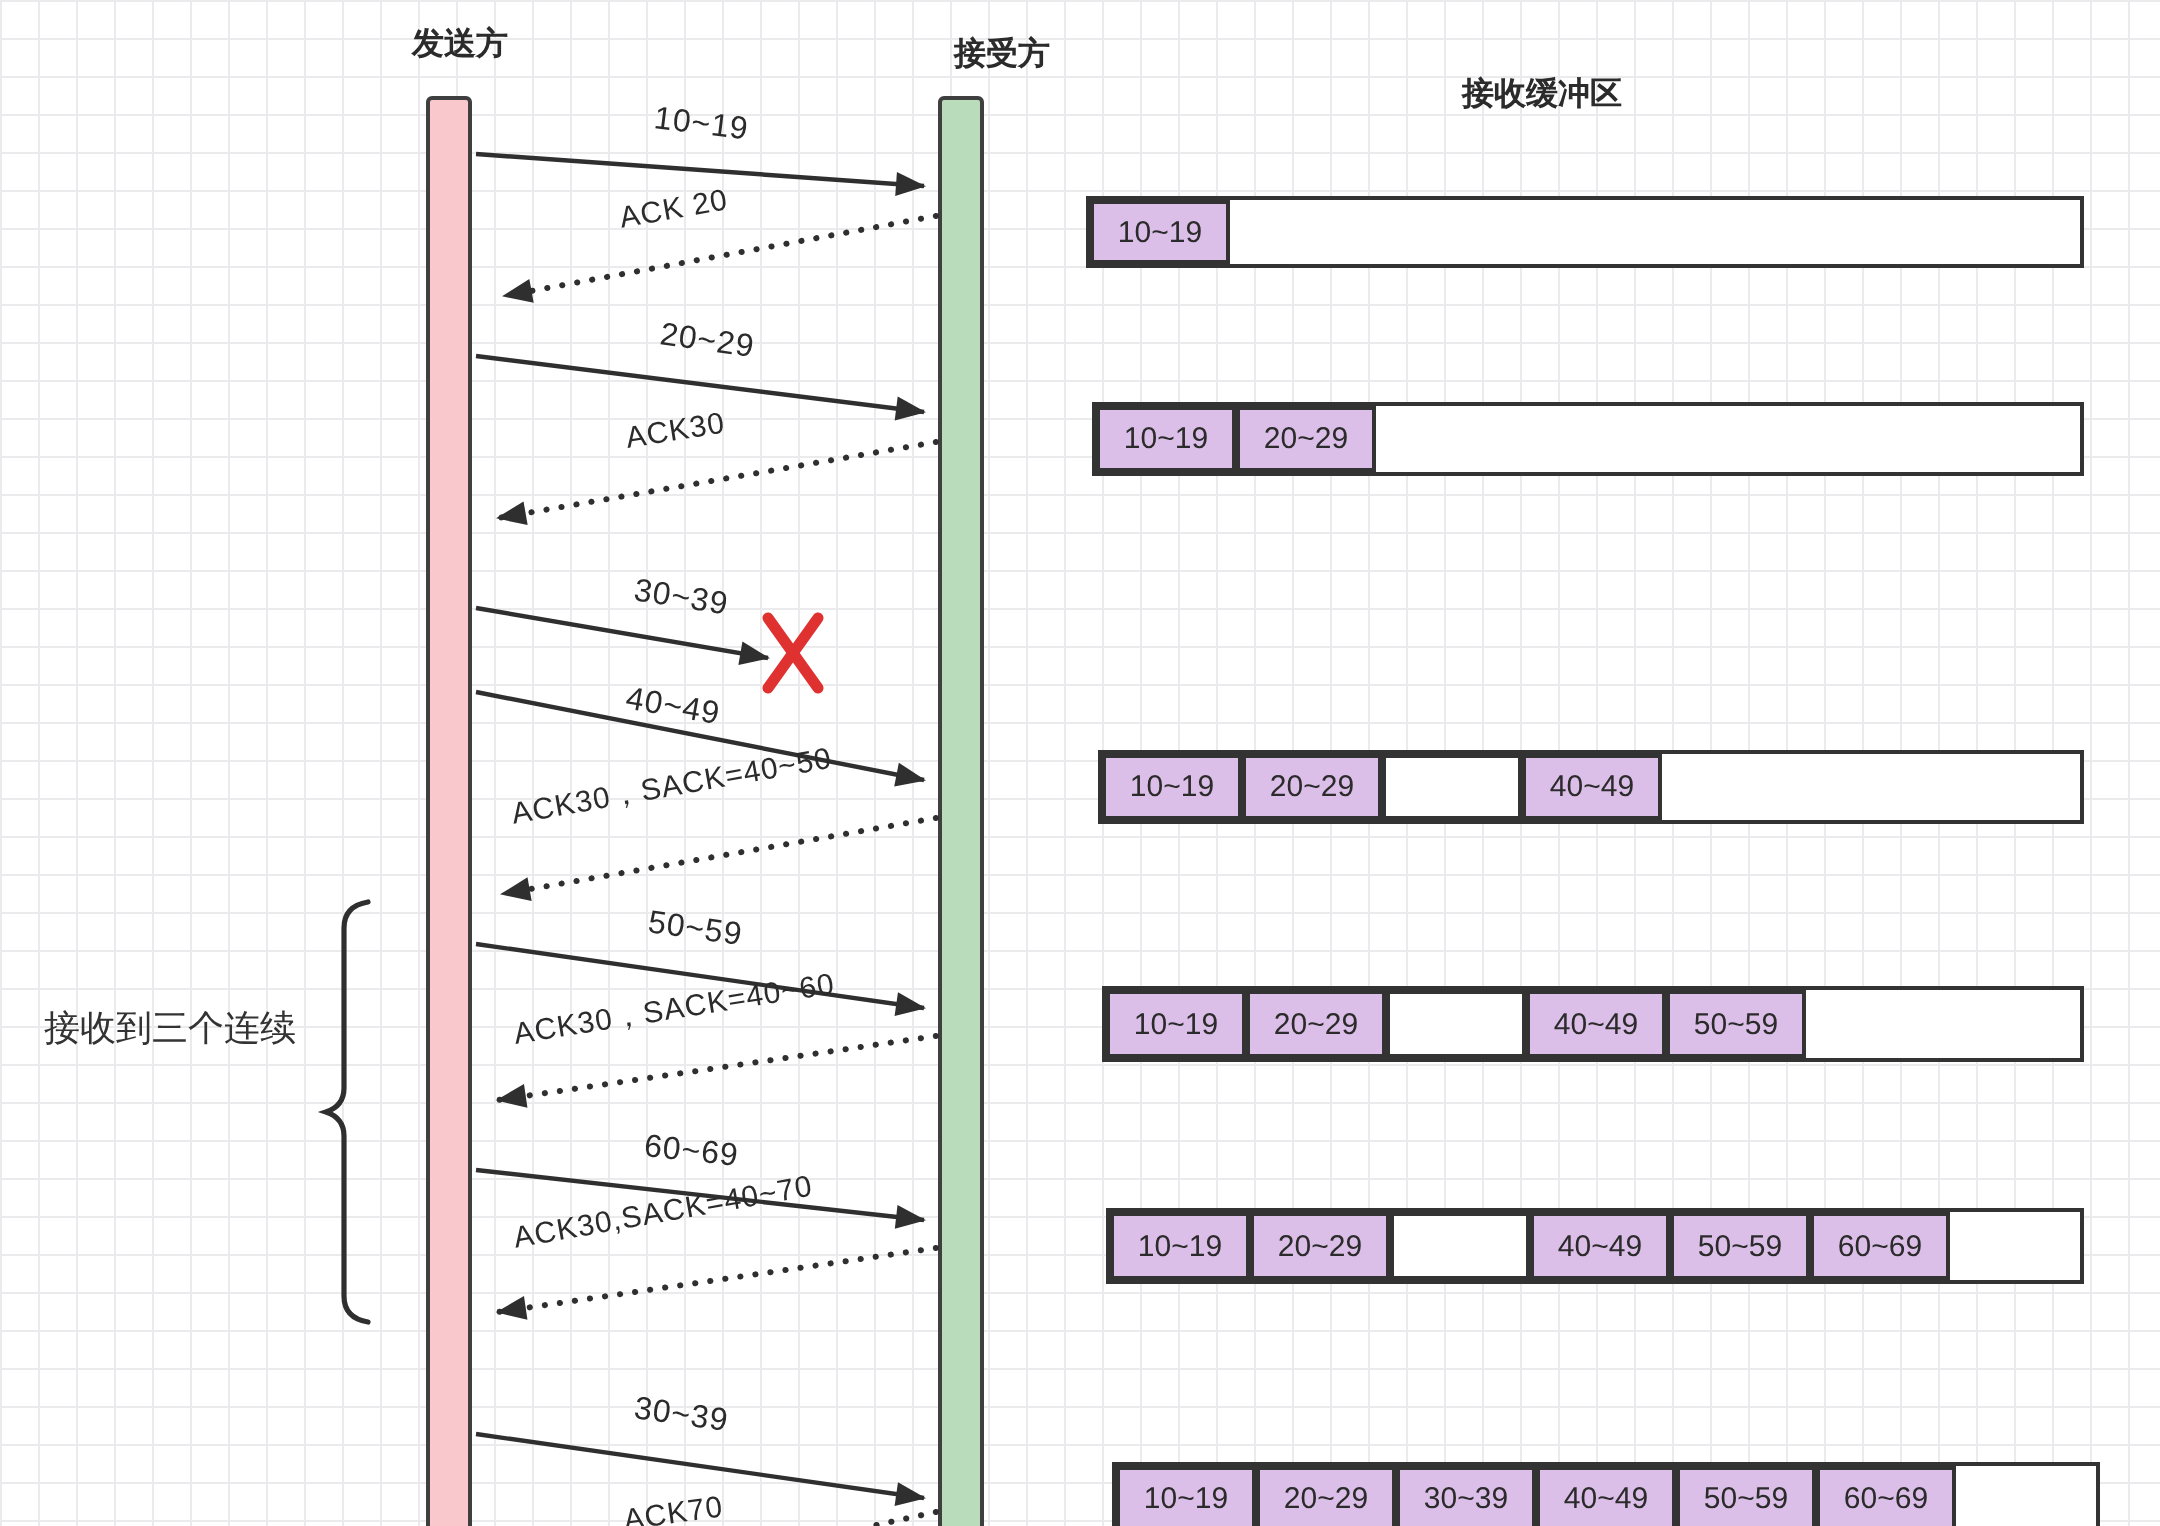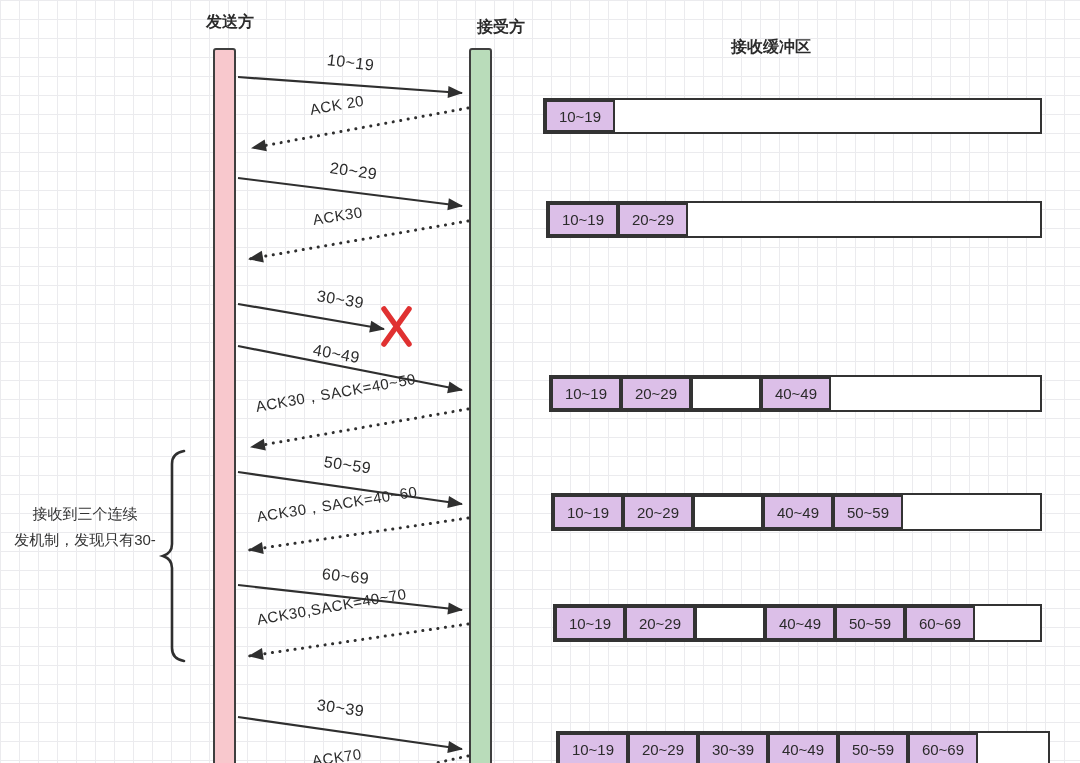--- a/index.html
+++ b/index.html
@@ -16,21 +16,21 @@
   .hdr{position:absolute;z-index:4;font-weight:bold;font-size:16px;white-space:nowrap;}
   .bar{position:absolute;top:48px;width:23px;height:720px;border:2px solid #3f3f3f;border-radius:3px;box-sizing:border-box;z-index:2;}
   .bar-sender{left:213px;background:var(--pink_bar,#f8c8cd);}
   .bar-receiver{left:469px;background:var(--green_bar,#b9dcba);}
   svg.overlay{position:absolute;left:0;top:0;z-index:3;pointer-events:none;}
   .lbl{position:absolute;z-index:4;font-size:16px;letter-spacing:.5px;white-space:nowrap;transform-origin:left center;}
   .lbl.ack{font-size:15px;}
   .brow{position:absolute;display:flex;background:#fff;border:2px solid #333;box-sizing:border-box;z-index:2;}
   .cell{flex:0 0 70px;border:2px solid #333;box-sizing:border-box;display:flex;align-items:center;justify-content:center;font-size:15px;background:#fff;color:#2b2b2b;}
   .cell.filled{background:var(--purple_cell,#dcbfe8);}
-  .note{position:absolute;left:4px;top:501px;width:162px;text-align:center;font-size:15px;line-height:26px;z-index:2;color:#333;}
+  .note{position:absolute;left:4px;top:501px;width:162px;text-align:center;font-size:18px;line-height:26px;z-index:2;color:#333;}
 </style>
 </head>
 <body>
 
 <div class="stage">
 
   <div class="hdr" style="left:206px;top:12px;">发送方</div>
   <div class="hdr" style="left:477px;top:17px;">接受方</div>
   <div class="hdr" style="left:731px;top:37px;">接收缓冲区</div>
 
@@ -81,21 +81,20 @@
 
   <div class="lbl ack" style="left:310px;top:101px;transform:rotate(-10deg);">ACK 20</div>
   <div class="lbl ack" style="left:313px;top:211px;transform:rotate(-9deg);">ACK30</div>
   <div class="lbl ack" style="left:256px;top:398px;transform:rotate(-10deg);">ACK30，SACK=40~50</div>
   <div class="lbl ack" style="left:257px;top:508px;transform:rotate(-9deg);">ACK30，SACK=40~60</div>
   <div class="lbl ack" style="left:257px;top:611px;transform:rotate(-10deg);">ACK30,SACK=40~70</div>
   <div class="lbl ack" style="left:312px;top:752px;transform:rotate(-8deg);">ACK70</div>
 
   <div class="note">
     <div>接收到三个连续</div>
-    <div>发机制，发现只有30-</div>
   </div>
 
   <div class="brow" style="left:543px;top:98px;width:499px;height:36px;">
       <div class="cell filled">10~19</div>
     </div>
   <div class="brow" style="left:546px;top:201px;width:496px;height:37px;">
       <div class="cell filled">10~19</div>
       <div class="cell filled">20~29</div>
     </div>
   <div class="brow" style="left:549px;top:375px;width:493px;height:37px;">

